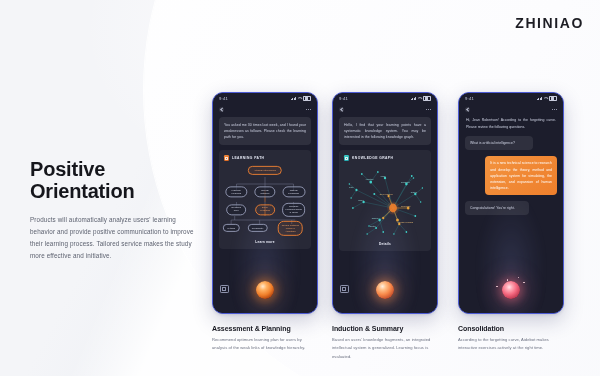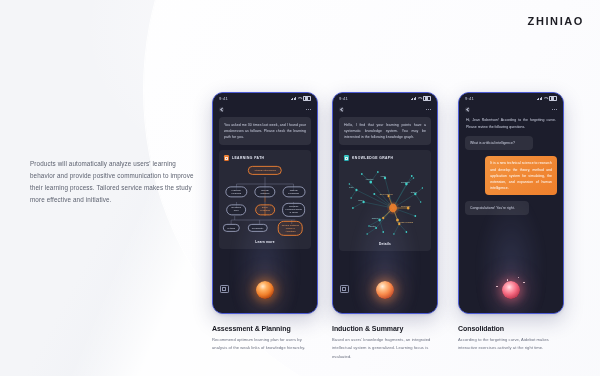--- a/index.html
+++ b/index.html
@@ -27,21 +27,21 @@
     position:absolute;left:24%;top:-64%;width:105%;height:176%;
     border-radius:50%;
     background:linear-gradient(120deg,#ffffff 0%, #fcfcfe 55%, #f7f8fb 100%);
     box-shadow:-1px 0 0 rgba(255,255,255,.9);
     pointer-events:none;
   }
 
   
   .brand{
     position:absolute;right:16px;top:15px;
-    font-size:11px;font-weight:700;letter-spacing:1.6px;color:#1d1d24;
+    font-size:14px;font-weight:700;letter-spacing:1.6px;color:#1d1d24;
     z-index:9;
   }
 
   
   .copy{position:absolute;left:30px;top:158px;width:165px;z-index:8;}
   .copy h1{
     margin:0 0 11px 0;font-size:20px;line-height:1.12;font-weight:700;
     color:#15161c;letter-spacing:-.2px;
   }
   .copy p{
@@ -202,20 +202,24 @@
 </head>
 <body>
 
 <div id="stage">
   <div id="sweep"></div>
   <div id="arc"></div>
 
   <div class="brand">ZHINIAO</div>
 
   <div class="copy">
+    <h1>
+      <span>Positive</span><br>
+      <span>Orientation</span>
+    </h1>
     <p>Products will automatically analyze users' learning behavior and provide positive communication to improve their learning process. Tailored service makes the study more effective and initiative.</p>
   </div>
 
   <div class="phones">
 
     <div class="col c1">
       <div class="phone">
         <div class="screen">
           <div class="scr-glow"></div>
 

